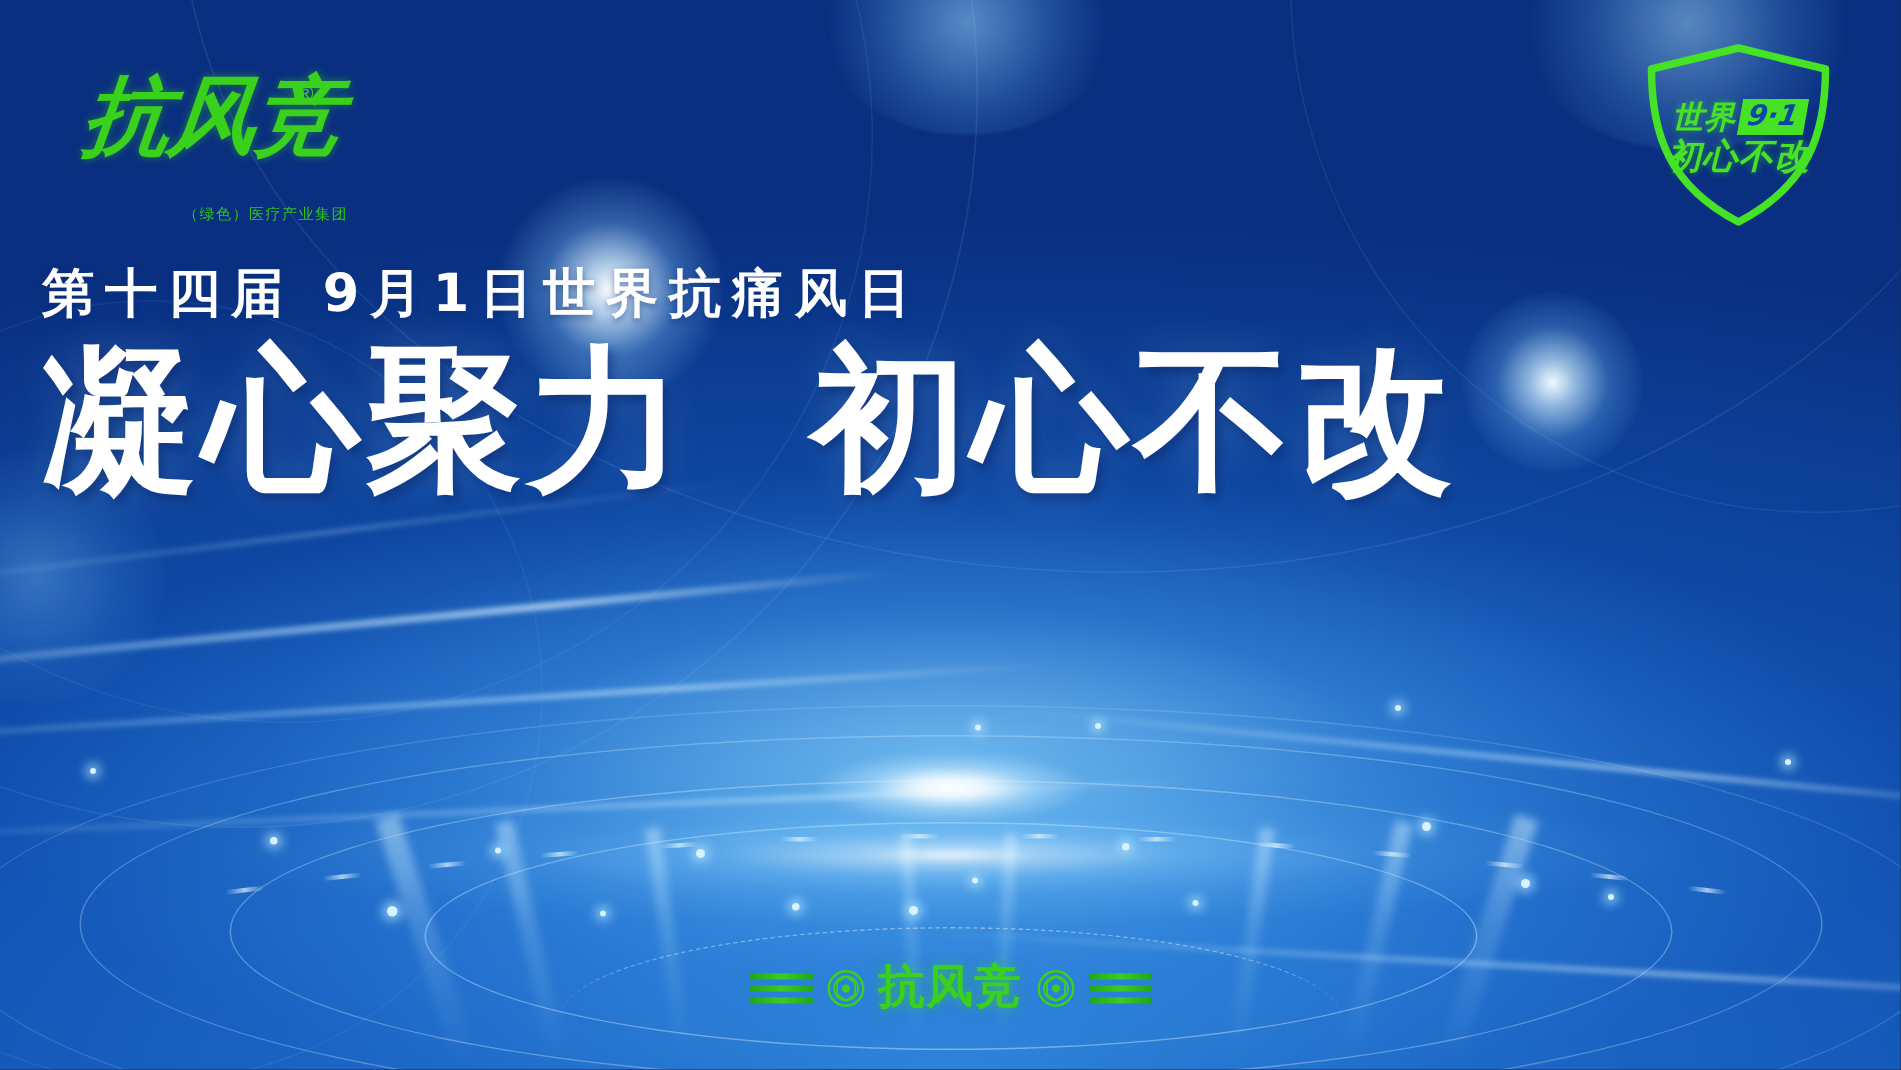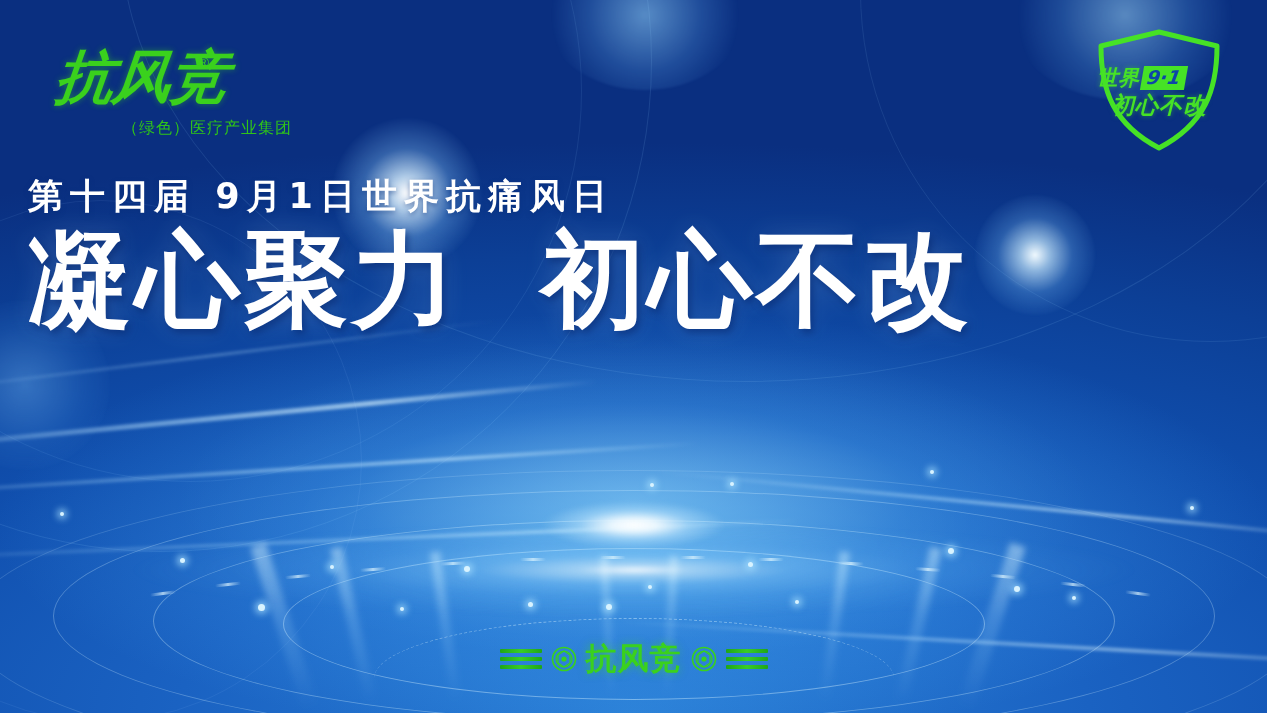--- a/index.html
+++ b/index.html
@@ -119,33 +119,33 @@
     line-height:1;
     text-shadow:0 0 6px rgba(58,209,29,.45);
     transform:skewX(-6deg);
     white-space:nowrap;
   }
   .logo-reg{
     position:absolute;left:142px;top:6px;
     font-size:15px;color:#3ad11d;font-family:"Liberation Sans",sans-serif;
   }
   .logo-sub{
-    position:absolute;left:66px;top:70px;
-    font-size:16px;color:#2fc418;letter-spacing:1px;
+    position:absolute;left:66px;top:88px;
+    font-size:10px;color:#2fc418;letter-spacing:1px;
     font-family:"DejaVu Sans",sans-serif;
     white-space:nowrap;
     text-align:center;
   }
 
   
   #day-shield{position:absolute;right:38px;top:26px;width:140px;height:128px;}
   #day-shield svg{position:absolute;inset:0;}
   .shield-line1{
     position:absolute;left:8px;top:40px;width:124px;
-    display:flex;align-items:center;justify-content:flex-start;gap:3px;
+    display:flex;align-items:center;justify-content:center;gap:3px;
   }
   .shield-cn{
     font-family:"DejaVu Sans","Liberation Sans",sans-serif;
     font-weight:700;color:#46e226;font-size:21px;font-style:italic;
     letter-spacing:0px;line-height:1;
     text-shadow:0 0 5px rgba(70,226,38,.5);
   }
   .shield-date{
     background:#46e226;color:#0d46a8;
     font-weight:700;font-size:19px;font-style:italic;

